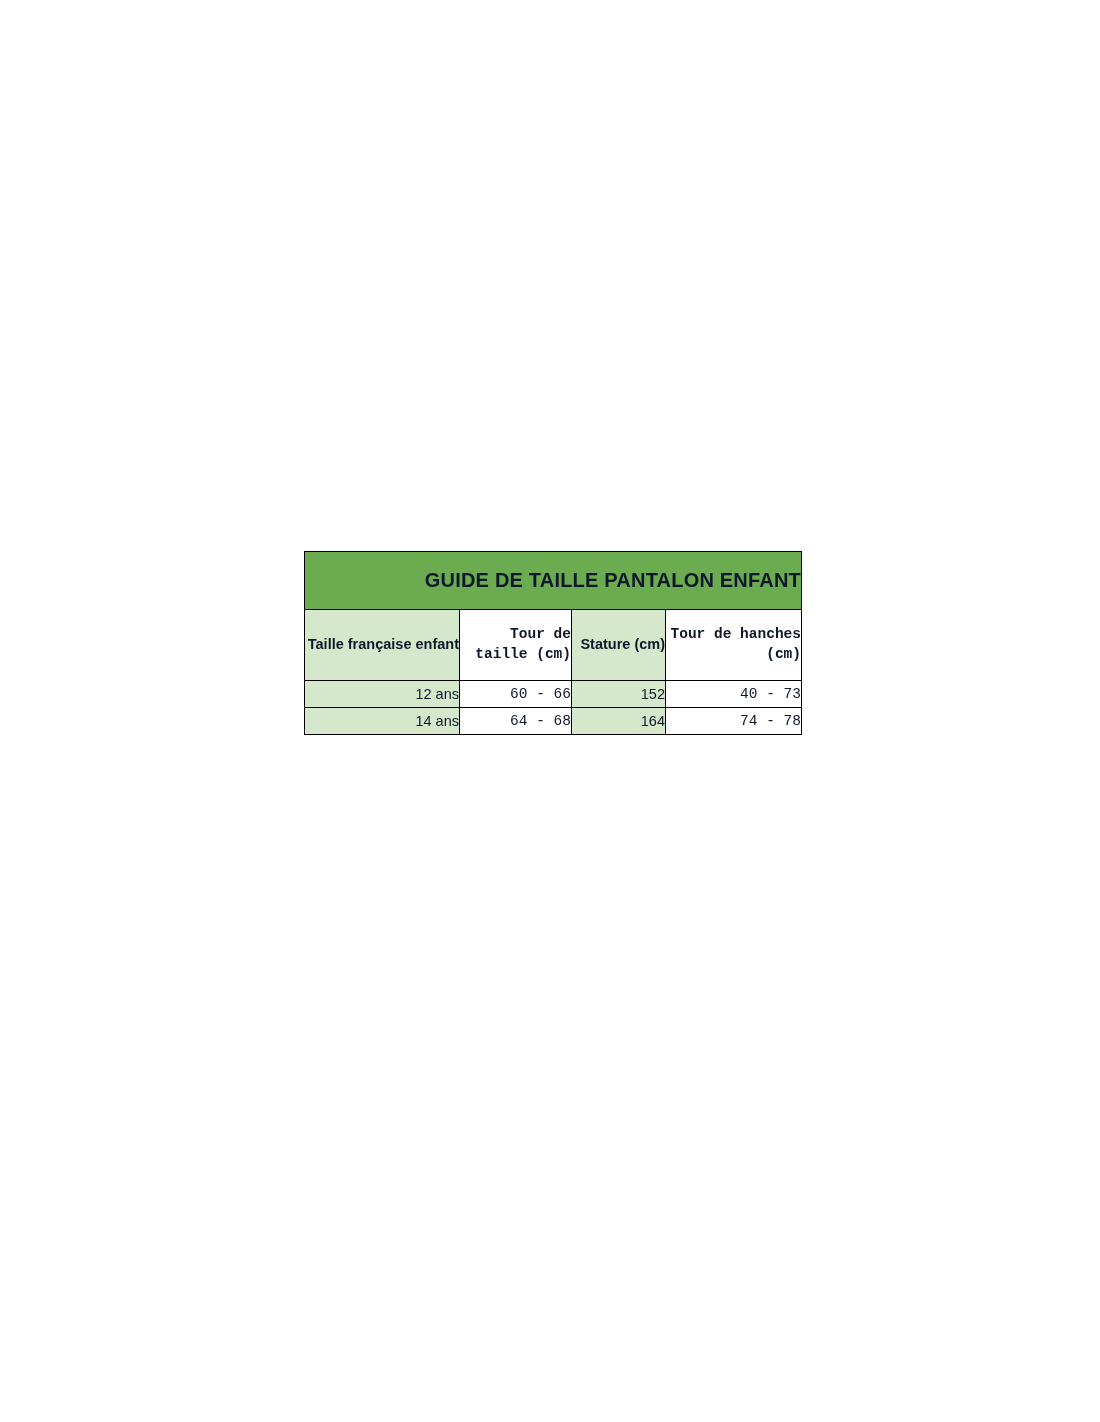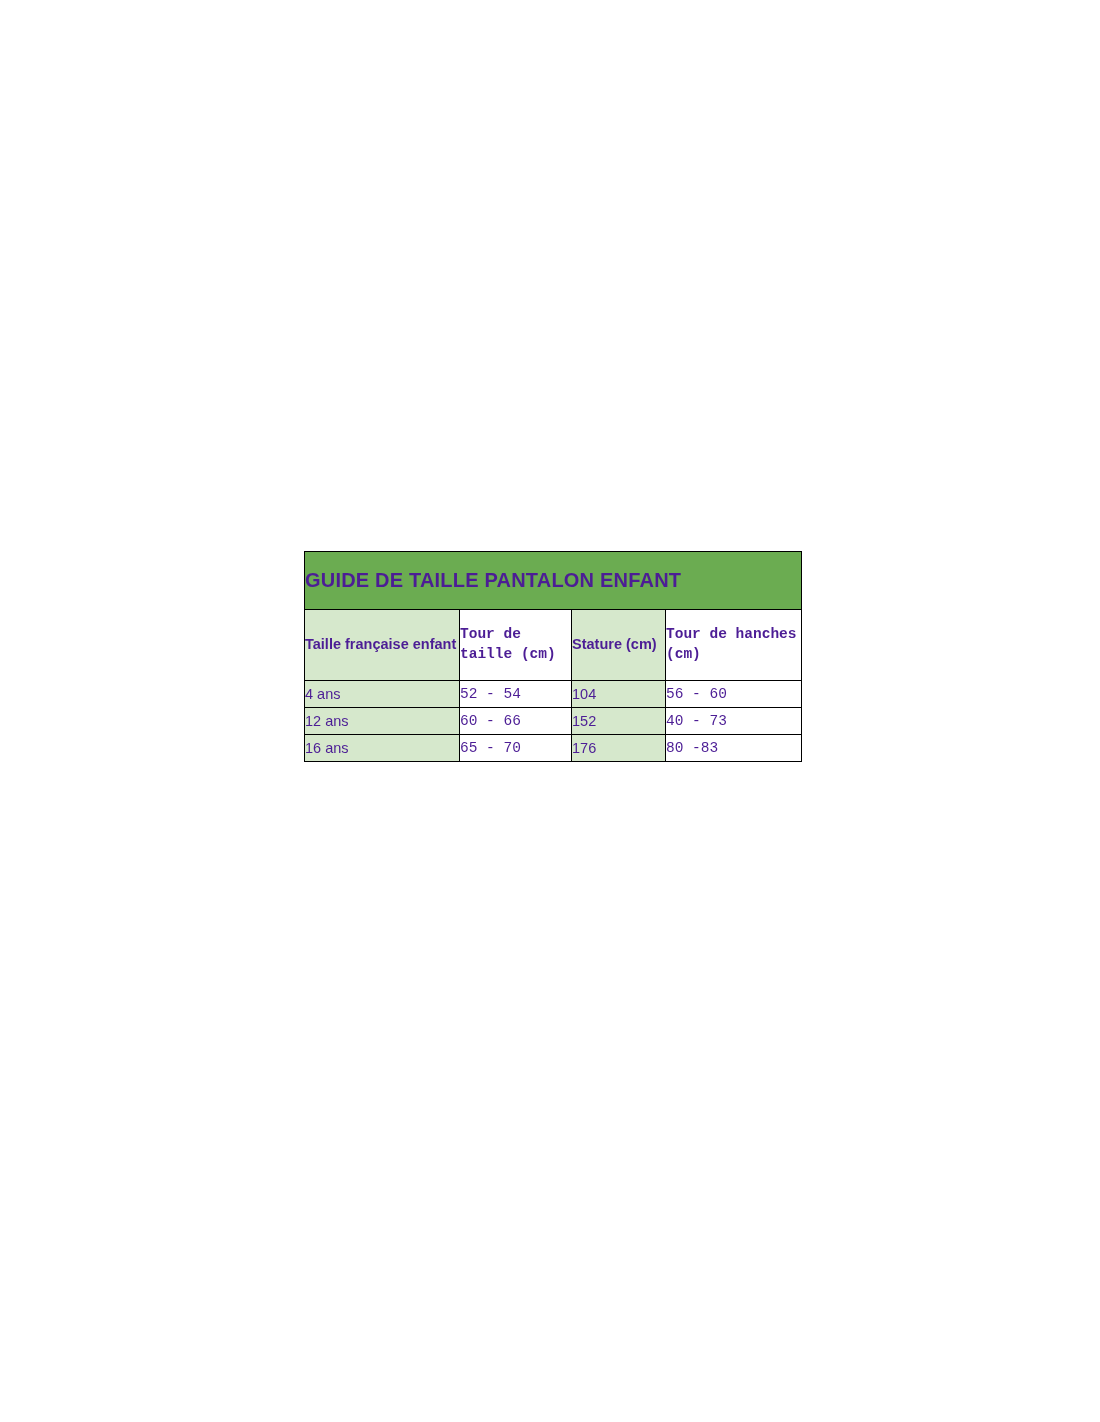--- a/index.html
+++ b/index.html
@@ -21,23 +21,23 @@
     top: 551px;
     width: 497px;
     border-collapse: collapse;
     table-layout: fixed;
   }
 
   #size-guide-table td,
   #size-guide-table th {
     border: 1px solid #000000;
     padding: 0;
-    text-align: left;
+    text-align: right;
     vertical-align: middle;
-    color: #4c1d95;
+    color: #0f172a;
   }
 
   
   .title-cell {
     background: #6BAC51;
     color: #ffffff;
     font-size: 20px;
     font-weight: bold;
     height: 57px;
     letter-spacing: 0.2px;
@@ -85,31 +85,25 @@
       <td class="title-cell" colspan="4">GUIDE DE TAILLE PANTALON ENFANT</td>
     </tr>
     <tr>
       <td class="col-head tint-green">Taille française enfant</td>
       <td class="col-head tint-white">Tour de taille (cm)</td>
       <td class="col-head tint-green">Stature (cm)</td>
       <td class="col-head tint-white">Tour de hanches (cm)</td>
     </tr>
 
     <tr>
-      <td class="data-cell tint-green">4 ans</td>
-      <td class="data-cell tint-white">52 - 54</td>
-      <td class="data-cell tint-green">104</td>
-      <td class="data-cell tint-white">56 - 60</td>
-    </tr>
-    <tr>
       <td class="data-cell tint-green">12 ans</td>
       <td class="data-cell tint-white">60 - 66</td>
       <td class="data-cell tint-green">152</td>
       <td class="data-cell tint-white">40 - 73</td>
     </tr>
     <tr>
-      <td class="data-cell tint-green">16 ans</td>
-      <td class="data-cell tint-white">65 - 70</td>
-      <td class="data-cell tint-green">176</td>
-      <td class="data-cell tint-white">80 -83</td>
+      <td class="data-cell tint-green">14 ans</td>
+      <td class="data-cell tint-white">64 - 68</td>
+      <td class="data-cell tint-green">164</td>
+      <td class="data-cell tint-white">74 - 78</td>
     </tr>
   </tbody>
 </table>
 
 </body></html>

